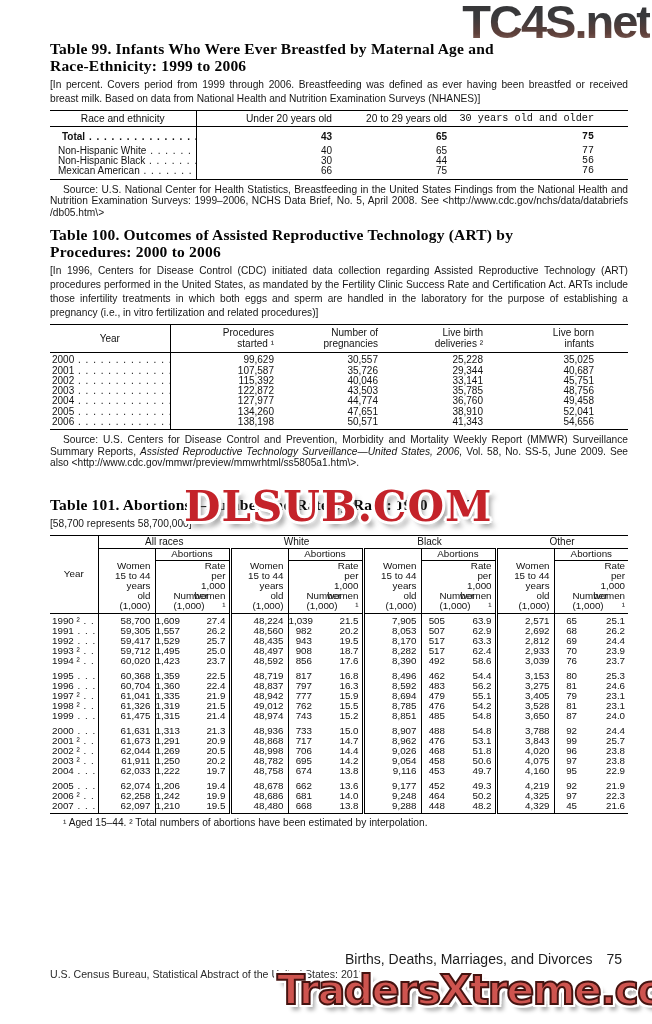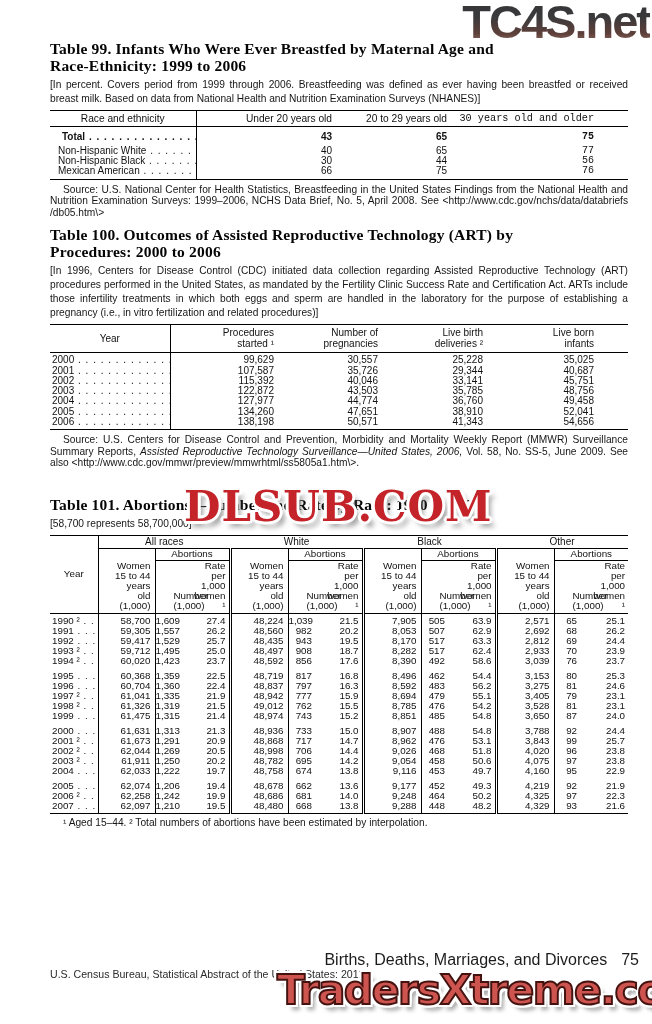--- a/index.html
+++ b/index.html
@@ -70,21 +70,21 @@
   .t101 td { text-align:right; height:10px; }
   .t101 td.lbl { text-align:left; border-right:1px solid #000; padding-left:2px; }
   .t101 td.w { border-right:1px solid #000; padding-right:4px; }
   .t101 td.n { padding-right:12px; }
   .t101 td.rt { padding-right:3px; }
   .t101 tr.gap td { padding-top:5px; }
   .t101 tbody tr:first-child td { padding-top:2px; }
   .t101 tbody tr:last-child td { padding-bottom:2px; }
 
   
-  .footer-chapter { position:absolute; top:951px; right:13px; font-size:16px; color:#1c1c1c; }
+  .footer-chapter { position:absolute; top:951px; right:30px; font-size:14px; color:#1c1c1c; }
   .footer-chapter .pg { margin-left:14px; }
   .footer-imprint { position:absolute; top:968px; left:50px; font-size:10.6px; color:#2b2b2b; }
 
   
   .wm { position:absolute; white-space:nowrap; z-index:10; }
   .wm-top {
     top:-6px; right:2px;
     font-family:"Liberation Sans", sans-serif; font-weight:bold;
     font-size:47px; letter-spacing:-2px; color:#4a3c39;
   }
@@ -587,21 +587,21 @@
             <td class="w">62,097</td>
             <td class="n">1,210</td>
             <td class="rt">19.5</td>
             <td class="w dbl">48,480</td>
             <td class="n">668</td>
             <td class="rt">13.8</td>
             <td class="w dbl">9,288</td>
             <td class="n">448</td>
             <td class="rt">48.2</td>
             <td class="w dbl">4,329</td>
-            <td class="n">93</td>
+            <td class="n">45</td>
             <td class="rt">21.6</td>
           </tr>
         </tbody>
     </table>
     <p class="fn">¹ Aged 15–44. ² Total numbers of abortions have been estimated by interpolation.</p>
   </section>
 
 </div>
 
 <div class="footer-chapter"><span>Births, Deaths, Marriages, and Divorces</span><span class="pg">75</span></div>

